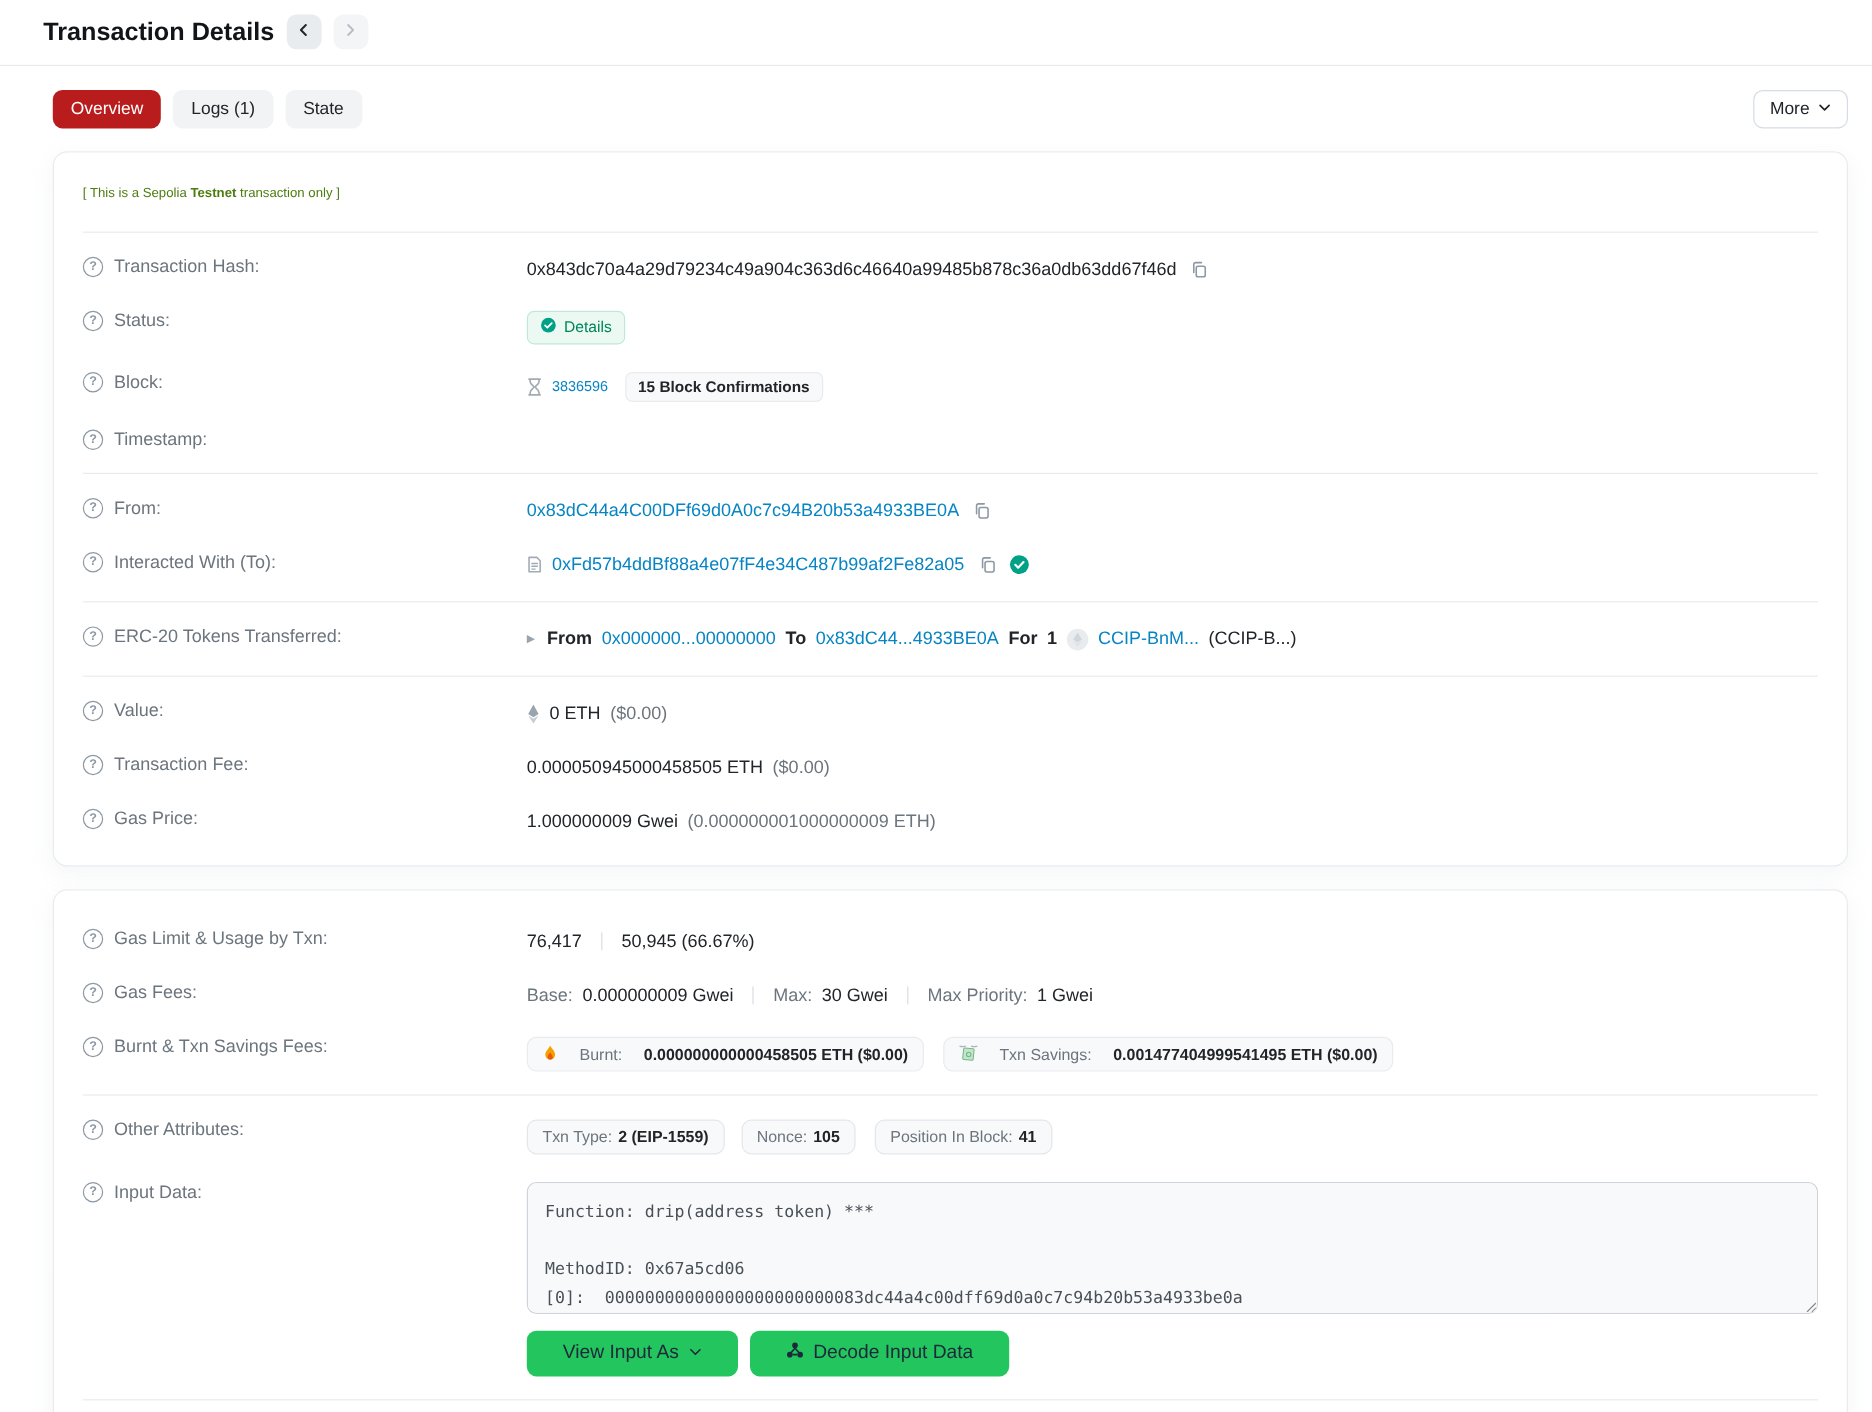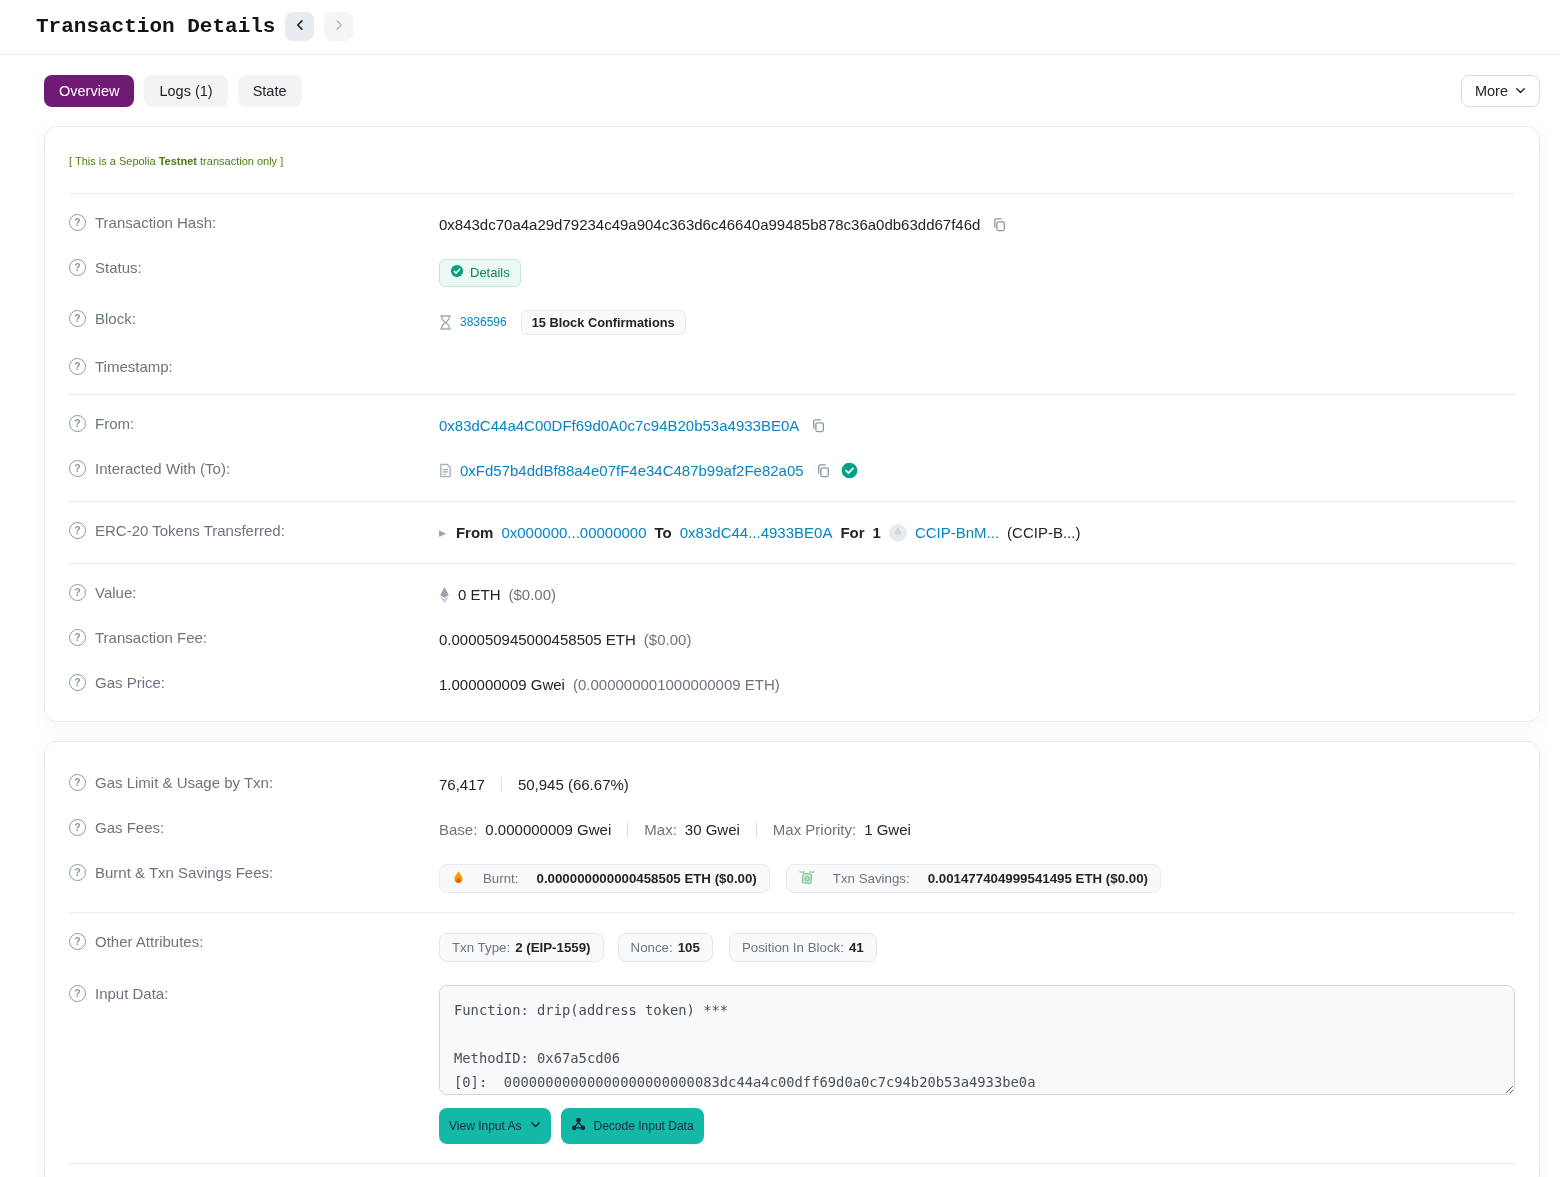--- a/index.html
+++ b/index.html
@@ -5,32 +5,32 @@
   * { box-sizing: border-box; }
   html,body { margin:0; padding:0; background:#fff; }
   body {
     width:1560px; min-height:1177px;
     font-family:"Liberation Sans","DejaVu Sans",sans-serif;
     font-size:15px; color:#212529;
   }
   .page { padding:0 20px 14px 36px; }
 
   
-  .title-row { display:flex; align-items:center; gap:10px; padding:12px 0 13px 0;font-family:Liberation Mono, monospace; }
+  .title-row { display:flex; align-items:center; gap:10px; padding:12px 0 13px 0; }
   .page-title { font-size:21px; font-weight:700; color:#111418; margin:0; }
   .nav-btn { width:29px; height:29px; border-radius:8px; border:none; display:flex; align-items:center; justify-content:center; cursor:pointer; }
   .nav-btn.prev { background:#e9ecef; color:#212529; }
   .nav-btn.next { background:#f4f5f6; color:#b7bfc6; }
   .header-rule { border:none; border-top:1px solid #e9ecef; margin:0 -20px 0 -36px; }
 
   
   .tabs-row { display:flex; align-items:center; margin:20px 0 0 8px; }
   .tabs { display:flex; gap:10px; flex:1; }
   .tab { padding:8px 15px; border-radius:8px; background:#f1f3f4; font-size:14.5px; font-weight:500; color:#212529; cursor:pointer; border:none; }
-  .tab.active { background:#701a75; color:#fff; }
+  .tab.active { background:#b91c1c; color:#fff; }
   .more-btn { display:flex; align-items:center; gap:7px; background:#fff; border:1px solid #d5dce3; border-radius:8px; padding:7px 13px; font-size:14.5px; color:#212529; cursor:pointer; }
 
   
   .card { border:1px solid #e9ecef; border-radius:12px; background:#fff; box-shadow:0 6px 18px rgba(189,197,209,.15); margin:19px 0 0 8px; padding:20px 24px 14px 24px; }
 
   .notice { color:#4d7c0f; font-size:11px; padding:8px 0 18px 0; }
   .notice b { font-weight:700; }
   .divider { border:none; border-top:1px solid #e9ecef; margin:8px 0; }
 
   .row { display:flex; align-items:flex-start; padding:11.5px 0; }
@@ -59,21 +59,21 @@
   .token-circle { width:18px; height:18px; border-radius:50%; background:#e9ecef; display:inline-flex; align-items:center; justify-content:center; }
 
   .input-wrap { flex:1; }
   textarea.input-data {
     width:100%; height:110px; resize:both;
     background:#f8f9fa; border:1px solid #ced4da; border-radius:8px;
     font-family:"DejaVu Sans Mono","Liberation Mono",monospace;
     font-size:13.8px; color:#495057; padding:12px 14px; line-height:1.75; white-space:pre; overflow:auto;
   }
   .input-btns { display:flex; gap:10px; margin-top:10px; }
-  .gbtn { display:inline-flex; align-items:center; gap:8px; background:#14b8a6; border:none; border-radius:8px; padding:9px 10px; font-size:12px; color:#1d2939; font-weight:500; cursor:pointer; }
+  .gbtn { display:inline-flex; align-items:center; gap:8px; background:#22c55e; border:none; border-radius:8px; padding:9px 30px; font-size:16px; color:#1d2939; font-weight:500; cursor:pointer; }
 </style>
 </head>
 <body>
 
 <div class="page">
 
   <div class="title-row">
     <h1 class="page-title">Transaction Details</h1>
     <button class="nav-btn prev">
       <span>

